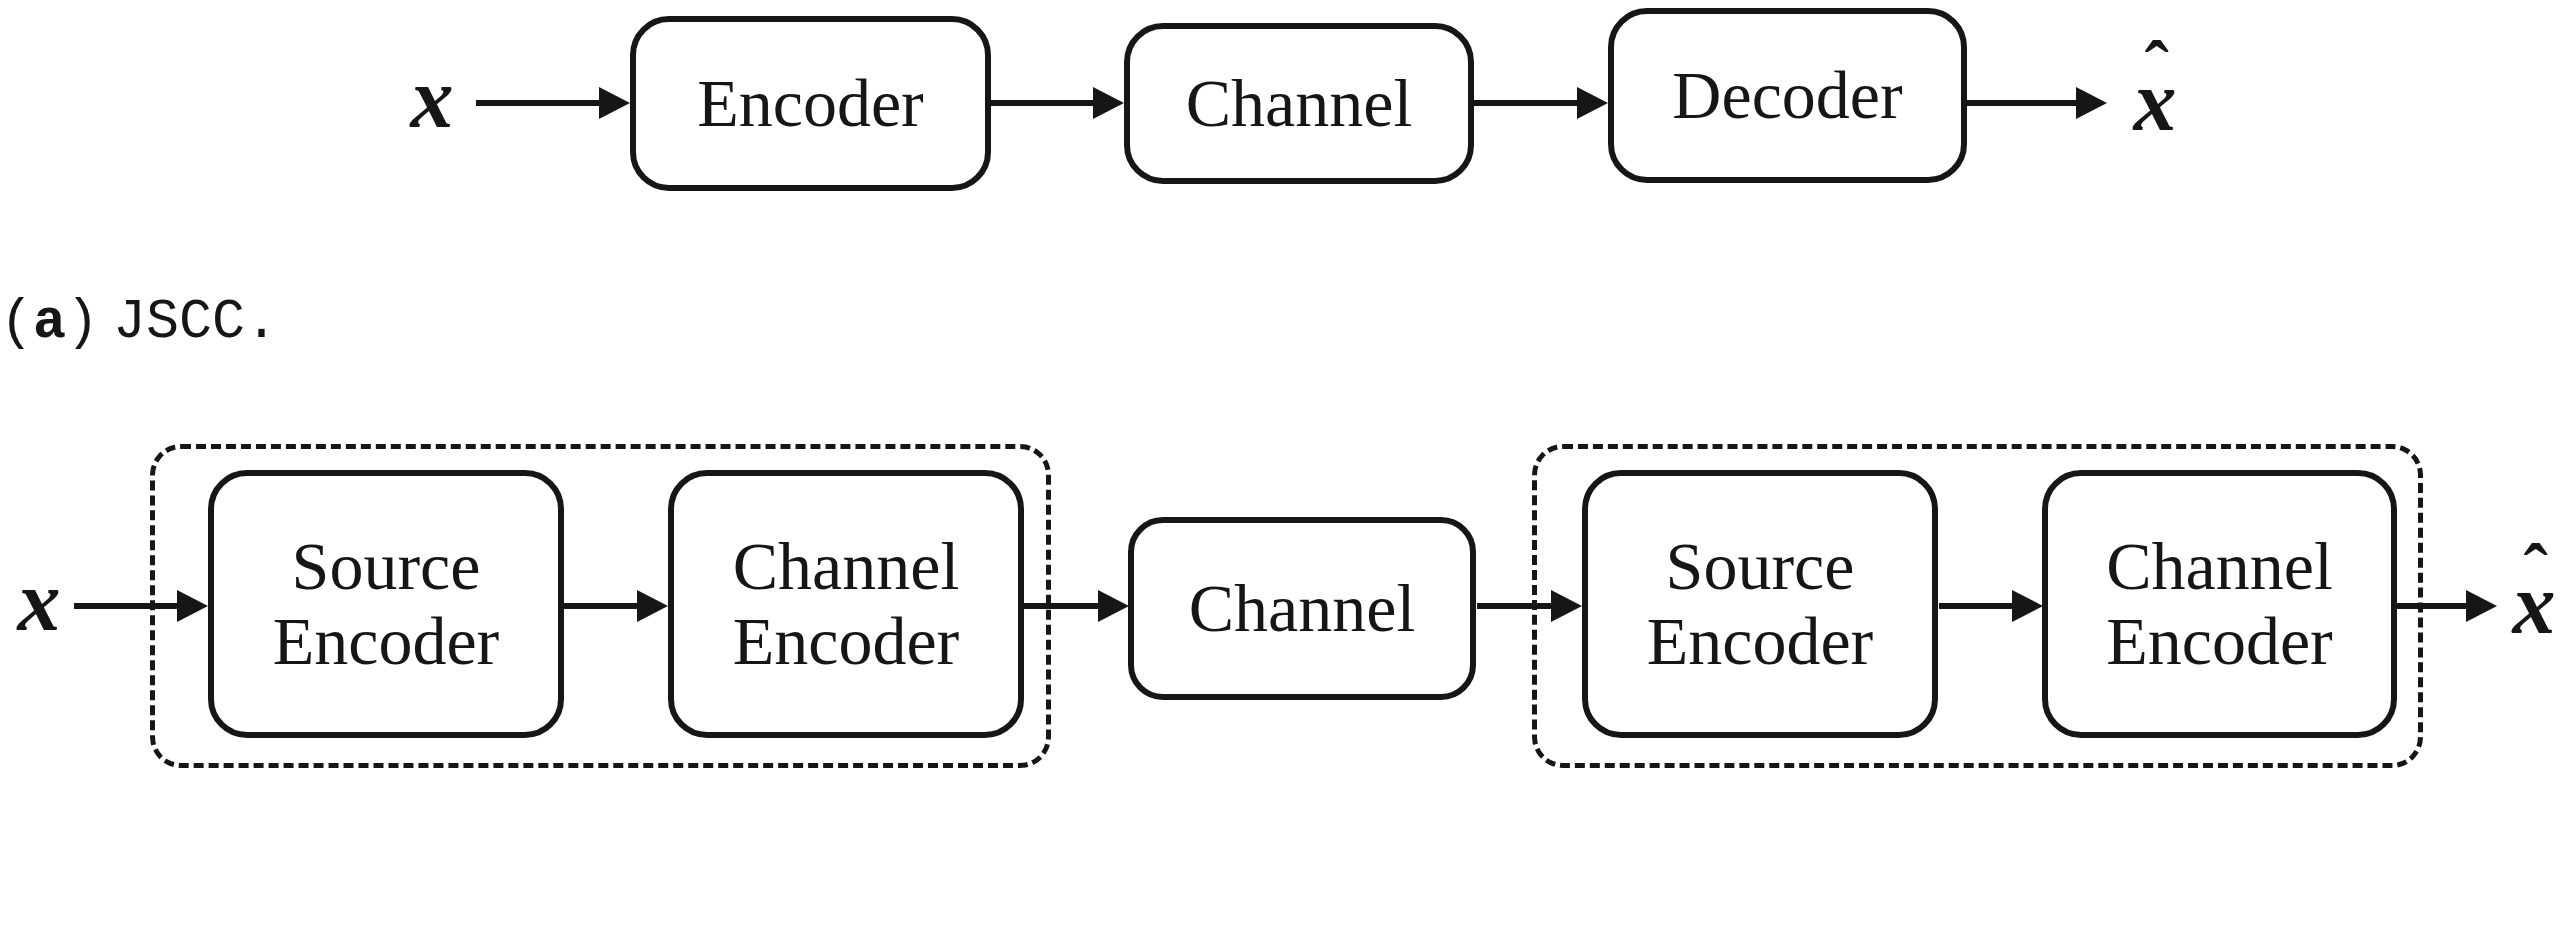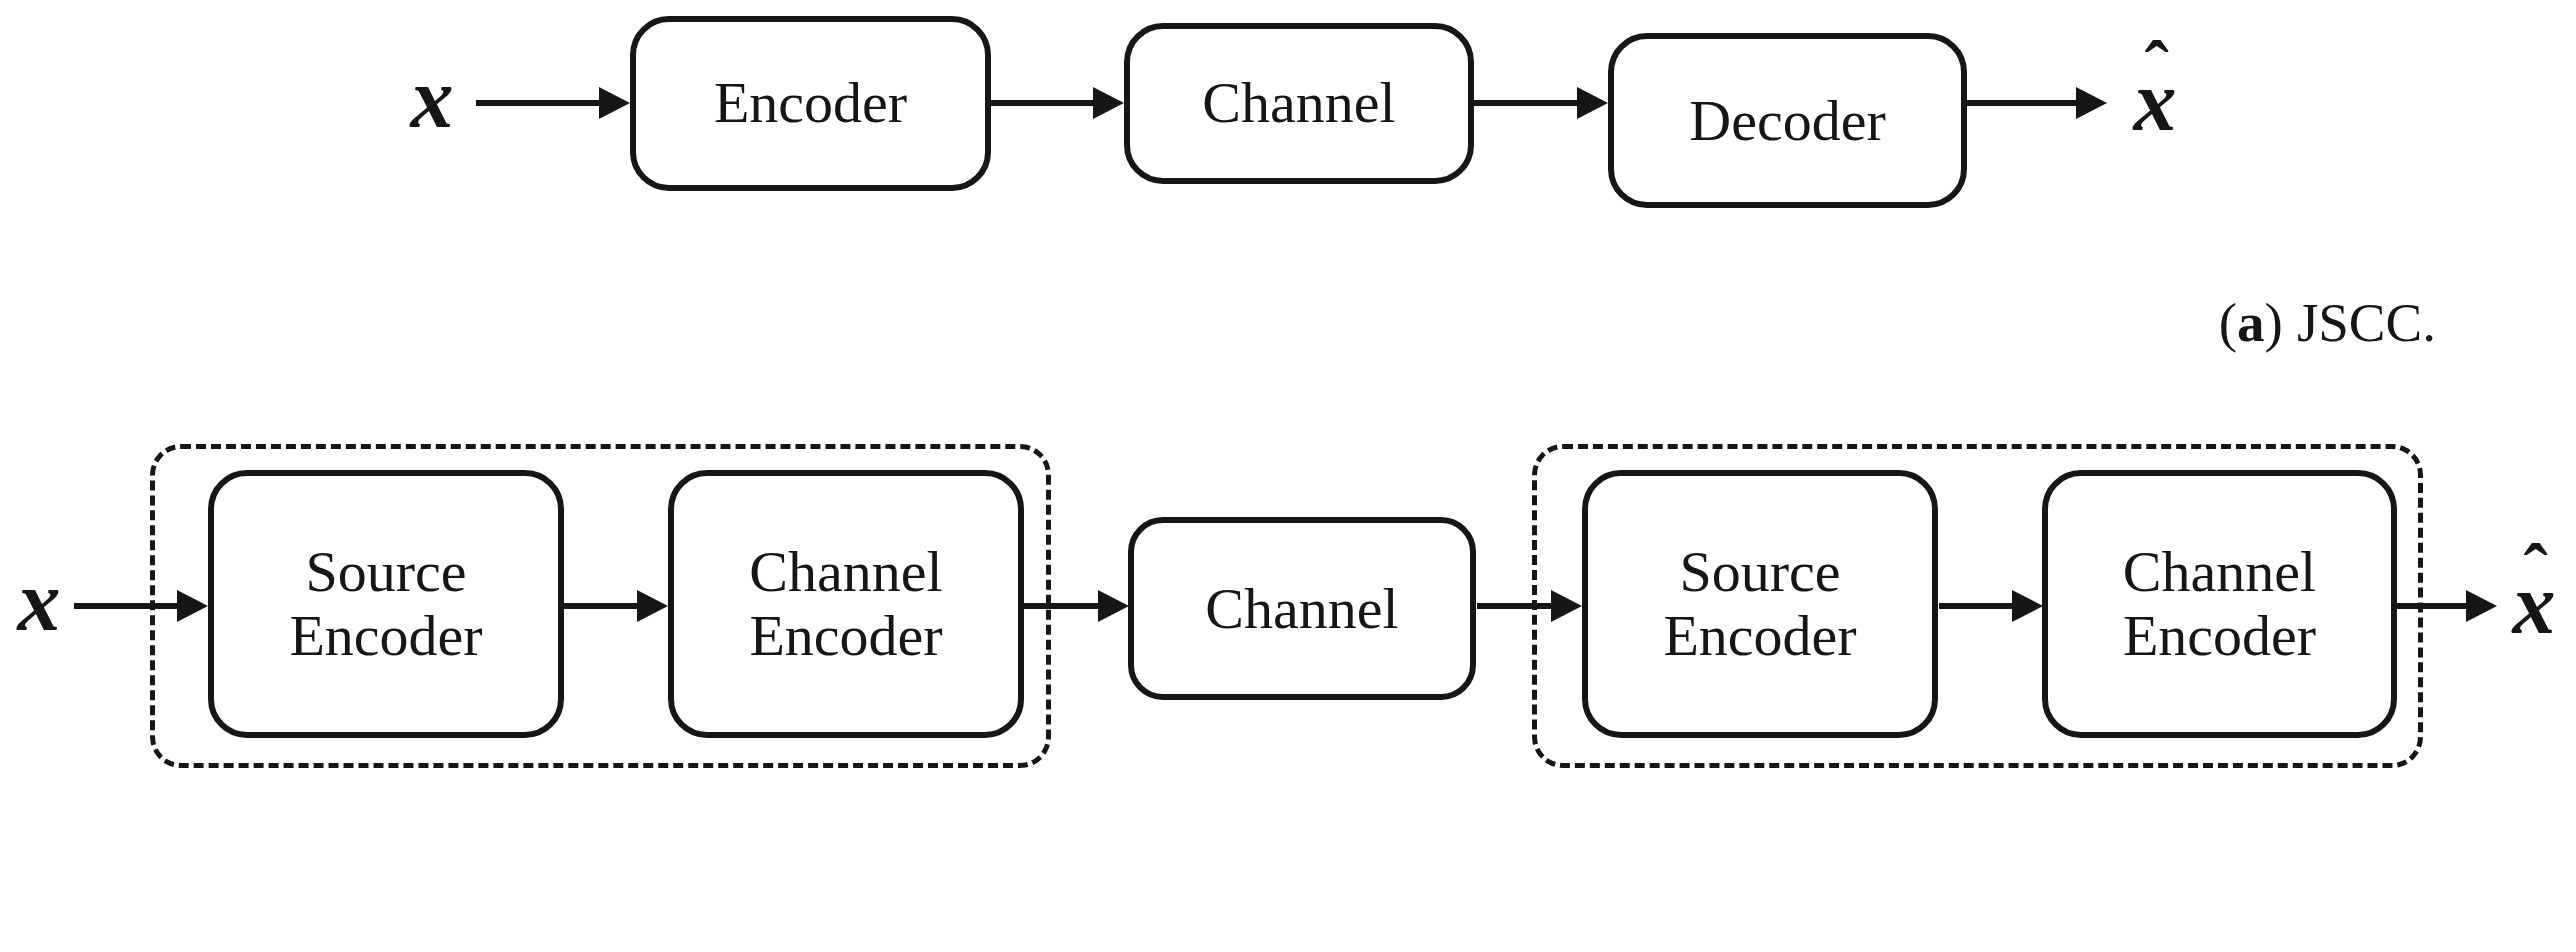--- a/index.html
+++ b/index.html
@@ -16,21 +16,21 @@
     position: absolute;
     box-sizing: border-box;
     border: 6px solid var(--ink);
     border-radius: 39px;
     background: var(--bg);
     display: flex;
     flex-direction: column;
     align-items: center;
     justify-content: center;
     text-align: center;
-    font-size: 58px;
+    font-size: 68px;
     line-height: 1.1;
     white-space: nowrap;
   }
   .box span { display: block; }
   .dashedbox {
     position: absolute;
     box-sizing: border-box;
     border: 5.2px dashed var(--ink);
     border-radius: 31px;
     background: transparent;
@@ -59,23 +59,24 @@
     position: absolute;
     left: 54%; top: -0.36em;
     transform: translateX(-50%);
     font-style: normal;
     font-size: 0.85em;
     line-height: 1;
   }
   .mathvar .letter { position: relative; display: inline-block; }
   .caption {
     position: absolute; left: 0; width: 2436px;
-    text-align: right;
+    text-align: left;
     font-size: 55px;
     line-height: 1.15;
+    font-family: Liberation Mono, monospace;
   }
   .caption .letter { font-weight: 700; }
   .caption .rest { margin-left: 14px; }
 </style>
 </head>
 <body>
 
 <div class="canvas">
 
   <div class="mathvar" style="left:432px; top:98px;">
@@ -98,21 +99,21 @@
 
   <div class="box" style="left:1124px; top:22.5px; width:350px; height:161px;">
     <span>Channel</span>
   </div>
 
   <div class="arrow" style="left:1474px; top:103px; width:134px;">
     <span class="shaft"></span>
     <span class="head"></span>
   </div>
 
-  <div class="box" style="left:1608px; top:33px; width:359px; height:175px;">
+  <div class="box" style="left:1608px; top:8px; width:359px; height:175px;">
     <span>Decoder</span>
   </div>
 
   <div class="arrow" style="left:1967px; top:103px; width:140px;">
     <span class="shaft"></span>
     <span class="head"></span>
   </div>
 
   <div class="mathvar" style="left:2155px; top:101px;">
     <span class="hat">ˆ</span>

